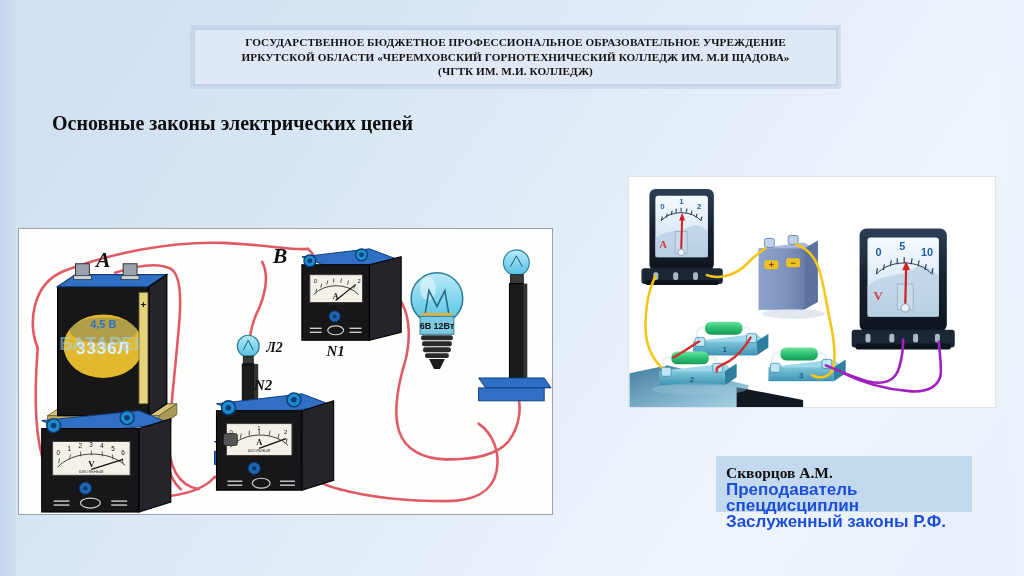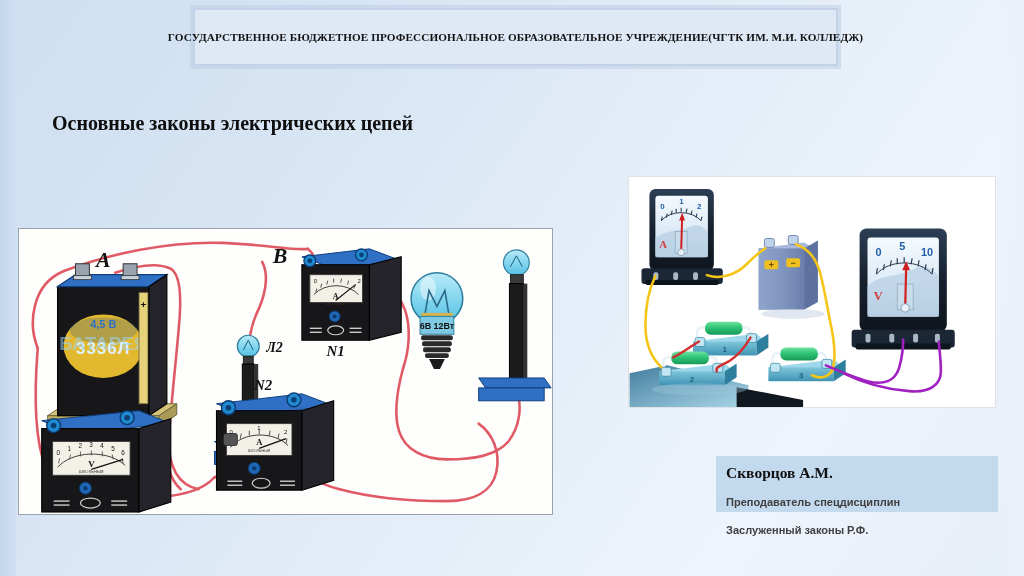--- a/index.html
+++ b/index.html
@@ -18,25 +18,25 @@
     position:absolute;left:0;top:0;width:16px;height:576px;
     background:linear-gradient(90deg,#c3d7ec 0%,#cfdff1 100%);
   }
   #rightband{
     position:absolute;right:0;top:0;width:30px;height:576px;
     background:linear-gradient(270deg,#eaf1fa 0%,rgba(234,241,250,0) 100%);
   }
 
   
   #header{
-    position:absolute;left:193px;top:8px;width:645px;height:58px;
+    position:absolute;left:193px;top:28px;width:645px;height:58px;
     background:#dfe8f5;
     border:2px solid #c3d2e8;
     box-shadow:0 0 0 3px rgba(190,206,228,.55);
-    display:flex;flex-direction:row;align-items:center;justify-content:center;
+    display:flex;flex-direction:column;align-items:center;justify-content:center;
     box-sizing:border-box;
   }
   #header .hline{
     font-family:"Liberation Serif", serif;
     font-weight:bold;color:#121212;
     font-size:11.2px;line-height:14.5px;letter-spacing:.1px;
     text-align:center;white-space:nowrap;
   }
 
   
@@ -58,45 +58,46 @@
 
   
   #photoFrame{
     position:absolute;left:628px;top:176px;width:368px;height:232px;
     background:#ffffff;border:1px solid #dfe3e8;box-sizing:border-box;overflow:hidden;
   }
   #photoFrame svg{display:block;width:100%;height:100%;}
 
   
   #author{
-    position:absolute;left:716px;top:456px;width:282px;height:56px;
+    position:absolute;left:716px;top:456px;width:256px;height:56px;
     background:#c3d9ee;
     box-sizing:border-box;
     padding:7px 0 0 10px;
   }
   #author .a-name{
     font-family:"Liberation Serif", serif;font-weight:bold;color:#111;
     font-size:15.5px;line-height:19px;
   }
   #author .a-sub{
-    font-family:"Liberation Sans", sans-serif;font-weight:bold;color:#404040;
-    font-size:11px;line-height:16px;margin-top:12px;
+    font-family:"Liberation Sans", sans-serif;font-weight:bold;color:#1d4ed8;
+    font-size:17px;line-height:16px;
   }
   .nosel{user-select:none;}
 </style>
 </head>
 <body>
 
 <div id="slide">
 
   <div id="leftband"></div>
   <div id="rightband"></div>
 
   <div id="header">
     <div class="hline nosel">ГОСУДАРСТВЕННОЕ БЮДЖЕТНОЕ ПРОФЕССИОНАЛЬНОЕ ОБРАЗОВАТЕЛЬНОЕ УЧРЕЖДЕНИЕ</div>
+    <div class="hline nosel">ИРКУТСКОЙ ОБЛАСТИ «ЧЕРЕМХОВСКИЙ ГОРНОТЕХНИЧЕСКИЙ КОЛЛЕДЖ ИМ. М.И ЩАДОВА»</div>
     <div class="hline nosel">(ЧГТК ИМ. М.И. КОЛЛЕДЖ)</div>
   </div>
 
   <div id="title">
     <span class="t-line nosel">Основные законы электрических цепей</span>
   </div>
 
   <div id="circuitFrame">
     <svg viewBox="0 0 535 287" xmlns="http://www.w3.org/2000/svg">
       <defs>

